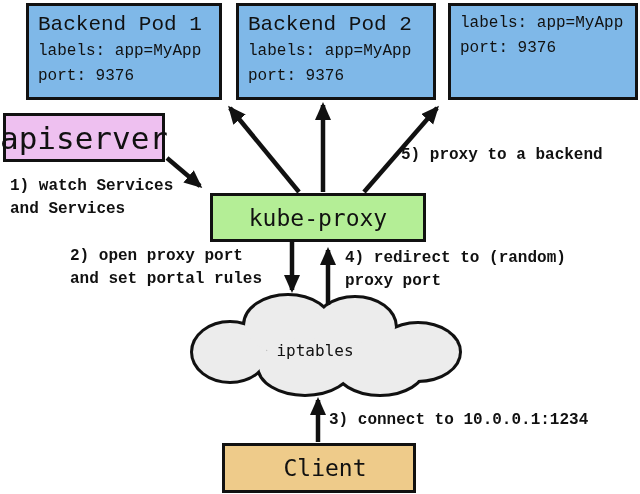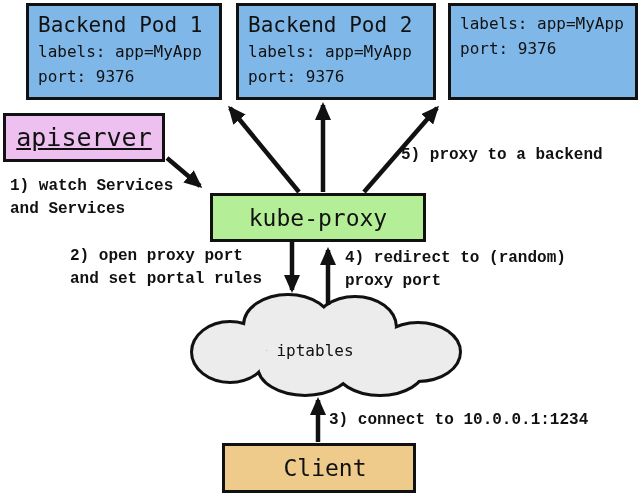--- a/index.html
+++ b/index.html
@@ -10,28 +10,28 @@
     font-family:"DejaVu Sans Mono","Liberation Mono",monospace;
     color:#111;
     overflow:hidden;
   }
   .layer{position:absolute;left:0;top:0;width:640px;height:494px;}
   .box{
     position:absolute;
     box-sizing:border-box;
     border:3px solid #111;
   }
-  .pod{background:var(--pod-fill,#7fb8e8);padding:5px 9px 0 9px;}
+  .pod{background:var(--pod-fill,#7fb8e8);padding:5px 9px 0 9px;font-family:Liberation Mono, monospace;}
   .pod-title{font-size:21px;line-height:28px;white-space:nowrap;}
   .pod-line{font-size:16px;line-height:25px;white-space:nowrap;}
   .label-center{
     display:flex;align-items:center;justify-content:center;
     text-align:center;
   }
-  .apiserver{background:var(--apiserver-fill,#eec0f0);font-size:25px;text-decoration:underline;}
+  .apiserver{background:var(--apiserver-fill,#eec0f0);font-size:31px;}
   .kubeproxy{background:var(--kube-proxy-fill,#b4ee96);font-size:23px;}
   .client{background:var(--client-fill,#eecb8a);font-size:23px;}
   .step{
     position:absolute;
     font-weight:bold;
     font-size:16px;line-height:23px;
     white-space:nowrap;
     font-family:Liberation Mono, monospace;
   }
   .iptables-label{

